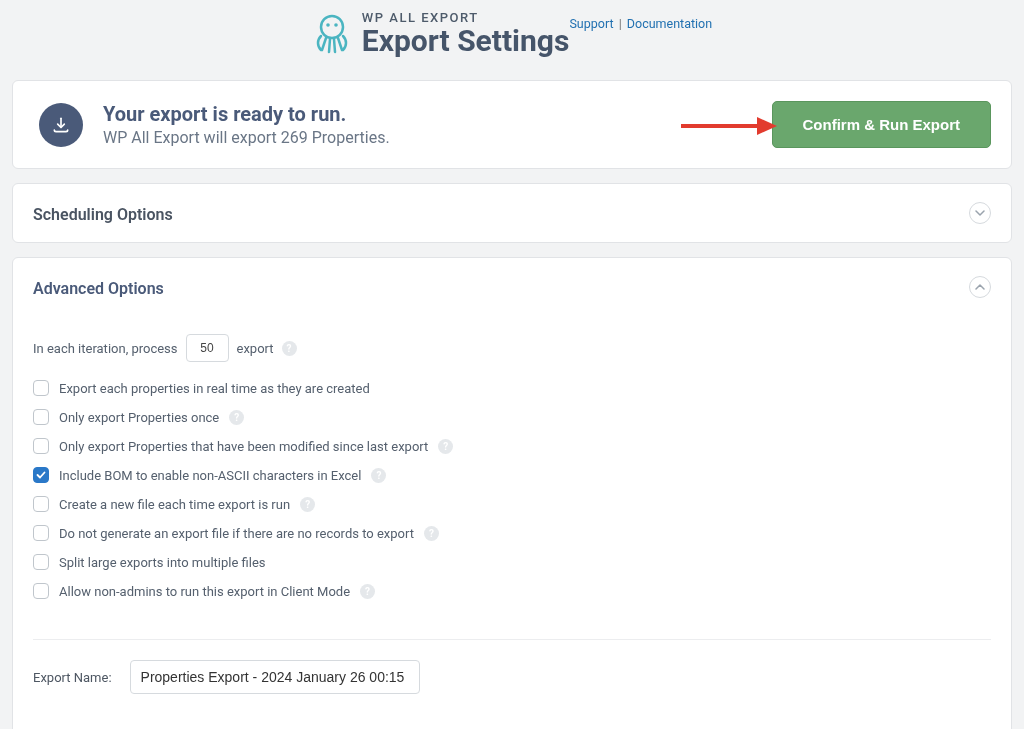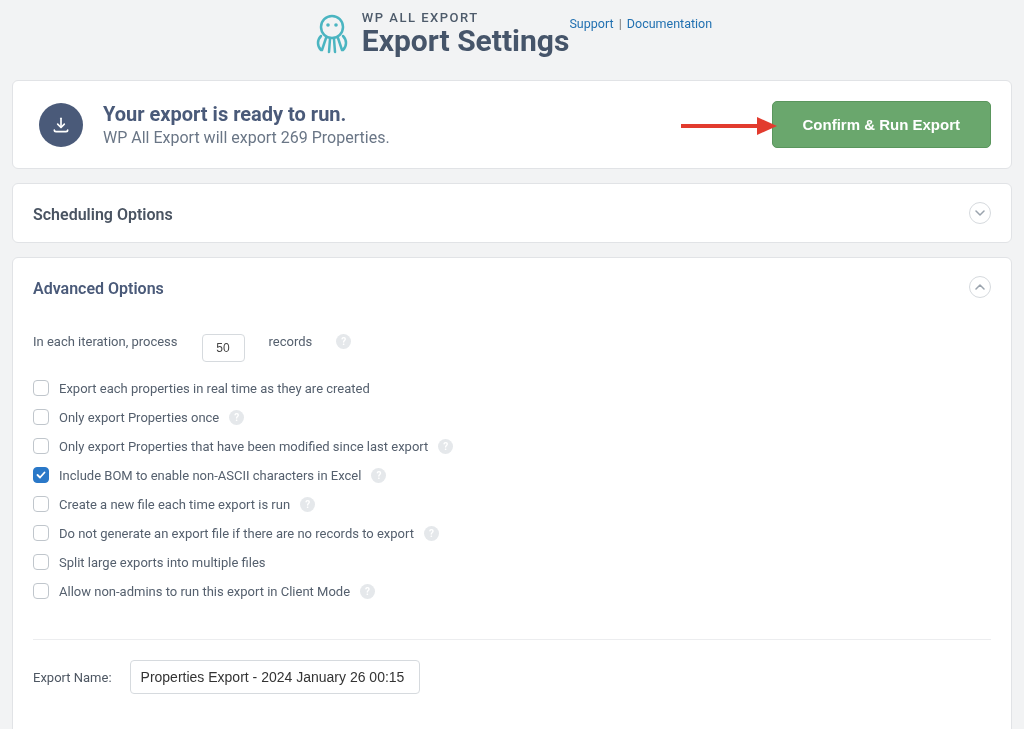--- a/index.html
+++ b/index.html
@@ -113,21 +113,21 @@
   .chev {
     width: 22px; height: 22px;
     border: 1px solid #d6dade;
     border-radius: 50%;
     display: flex; align-items: center; justify-content: center;
     color: #9aa3ad;
     font-size: 11px;
   }
   .adv-body { padding: 8px 20px 24px 20px; }
   .iter-row {
-    display: flex; align-items: flex-start; gap: 24px;
+    display: flex; align-items: center; gap: 8px;
     font-size: 13px; color: #55606e;
     margin: 10px 0 18px 0;
   }
   .num-input {
     width: 43px; height: 28px;
     border: 1px solid #d6dade;
     border-radius: 4px;
     text-align: center;
     font-size: 12px;
     color: #444;
@@ -250,21 +250,21 @@
       <div class="chev">
         <svg width="10" height="10" viewBox="0 0 10 10">
             <path d="M1 7 L5 3 L9 7" fill="none" stroke="#9aa3ad" stroke-width="1.5" stroke-linecap="round" stroke-linejoin="round"></path>
           </svg>
       </div>
     </div>
     <div class="adv-body">
       <div class="iter-row">
         <span>In each iteration, process</span>
         <input class="num-input" value="50" style="">
-        <span>records</span>
+        <span>export</span>
         <span class="help">?</span>
       </div>
       <div id="options-container">
           <div class="opt">
             <span class="cb"></span>
             <span>Export each properties in real time as they are created</span>
           </div>
           <div class="opt">
             <span class="cb"></span>
             <span>Only export Properties once</span>

